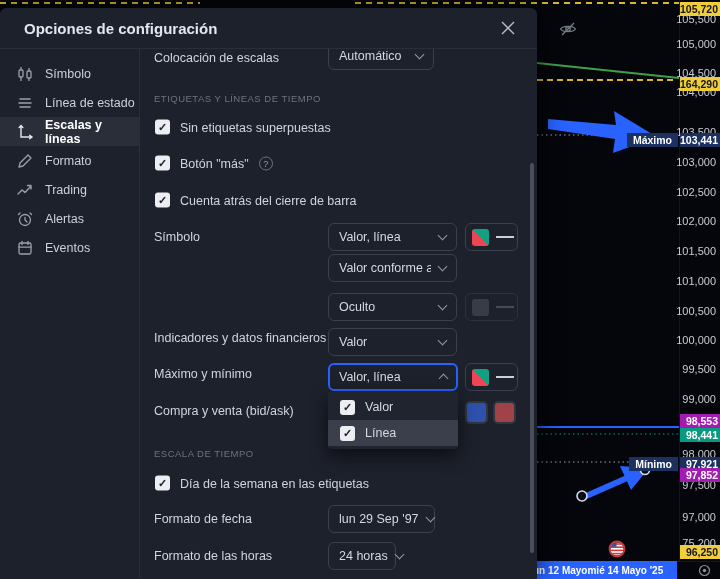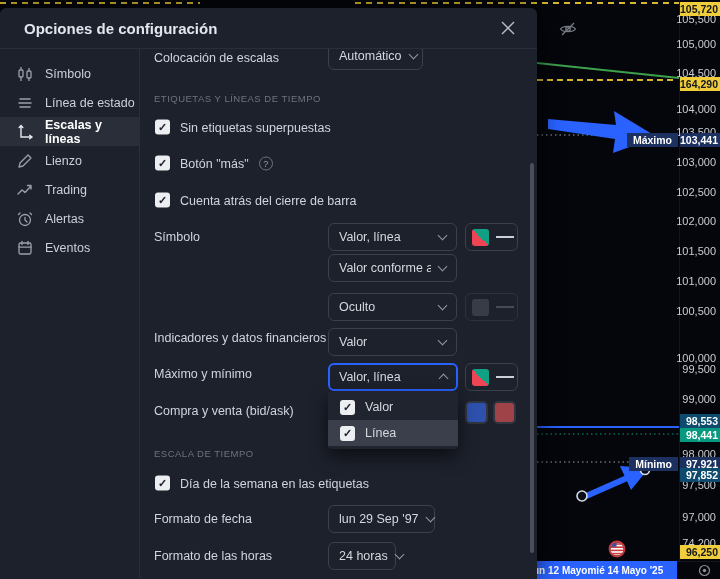--- a/index.html
+++ b/index.html
@@ -12,21 +12,21 @@
   
   .chart-layer { position:absolute; inset:0; }
   .dash-top { position:absolute; top:2px; height:2px;
     background:repeating-linear-gradient(90deg,#d8b72f 0 6px,transparent 6px 11px); }
   .price-scale { position:absolute; left:679px; top:0; width:41px; height:561px;
     background:#04060b; border-left:1px solid #12161f; }
   .tick { position:absolute; right:4px; font-size:11px; color:#c9ccd3; line-height:12px; }
   .plabel { position:absolute; left:0; width:41px; height:14px; font-size:10.5px; font-weight:bold;
     display:flex; align-items:center; justify-content:flex-end; padding-right:3px; }
   .plabel.yellow { background:#f0cd3a; color:#14171e; }
-  .plabel.blue   { background:#0c4a6e; color:#fff; }
+  .plabel.blue   { background:#a21caf; color:#fff; }
   .plabel.green  { background:#089981; color:#fff; }
   .plabel.navy   { background:#1c3160; color:#fff; }
   .pbadge { position:absolute; right:42px; height:14px; background:#1c3160; color:#fff;
     font-size:10.5px; font-weight:bold; padding:0 6px; display:flex; align-items:center; }
   .chart-svg { position:absolute; left:537px; top:0; }
   .eye-off { position:absolute; left:559px; top:20px; }
   .flag { position:absolute; left:608px; top:540px; }
   .time-bar { position:absolute; left:537px; top:561px; width:140px; height:18px;
     background:#2962ff; color:#fff; font-size:10px; font-weight:bold;
     display:flex; align-items:center; overflow:hidden; }
@@ -110,35 +110,35 @@
   <svg class="eye-off" width="18" height="18" viewBox="0 0 18 18">
     <path d="M1.5 9c2.4-3.6 12.6-3.6 15 0-2.4 3.6-12.6 3.6-15 0Z" fill="none" stroke="#787d88" stroke-width="1.3"></path>
     <circle cx="9" cy="9" r="2.2" fill="none" stroke="#787d88" stroke-width="1.3"></circle>
     <line x1="3" y1="15" x2="15" y2="3" stroke="#787d88" stroke-width="1.3"></line>
   </svg>
 
   <div class="price-scale">
       <span class="tick" style="top: 13px;">105,500</span>
       <span class="tick" style="top: 38px;">105,000</span>
       <span class="tick" style="top: 67px;">104,500</span>
-      <span class="tick" style="top: 103px;">104,000</span>
+      <span class="tick" style="top: 86px;">104,000</span>
       <span class="tick" style="top: 126px;">103,500</span>
       <span class="tick" style="top: 156px;">103,000</span>
       <span class="tick" style="top: 186px;">102,500</span>
       <span class="tick" style="top: 215px;">102,000</span>
       <span class="tick" style="top: 245px;">101,500</span>
       <span class="tick" style="top: 275px;">101,000</span>
       <span class="tick" style="top: 305px;">100,500</span>
-      <span class="tick" style="top: 352px;">100,000</span>
+      <span class="tick" style="top: 334px;">100,000</span>
       <span class="tick" style="top: 363px;">99,500</span>
       <span class="tick" style="top: 393px;">99,000</span>
       <span class="tick" style="top: 448px;">98,000</span>
       <span class="tick" style="top: 479px;">97,500</span>
       <span class="tick" style="top: 511px;">97,000</span>
-      <span class="tick" style="top: 537px;">74,200</span>
+      <span class="tick" style="top: 537px;">75,200</span>
       <div class="plabel yellow" style="top: 2px;">105,720</div>
       <div class="plabel yellow" style="top: 77px;">164,290</div>
       <div class="pbadge" style="top: 133px;">Máximo</div>
       <div class="plabel navy" style="top: 133px;">103,441</div>
       <div class="plabel blue" style="top: 414px;">98,553</div>
       <div class="plabel green" style="top: 428px;">98,441</div>
       <div class="pbadge" style="top: 457px;">Mínimo</div>
       <div class="plabel navy" style="top: 457px;">97,921</div>
       <div class="plabel blue" style="top: 468px; padding-left: 27px;">97,852</div>
       <div class="plabel blue" style="top: 486px; margin-left: 44px;">97,398</div>
@@ -207,21 +207,21 @@
       <div class="side-item selected">
         <svg width="18" height="18" viewBox="0 0 18 18" fill="none" stroke-width="1.4" stroke-linecap="round">
           <path d="M5 3v11h11M3.2 4.5 5 2.5l1.8 2M13.7 12.2 16 14l-2.3 1.8"></path>
         </svg>
         <span>Escalas y líneas</span>
       </div>
       <div class="side-item">
         <svg width="18" height="18" viewBox="0 0 18 18" fill="none" stroke-width="1.3" stroke-linejoin="round">
           <path d="M3 15l1-4 8-8 3 3-8 8-4 1z"></path>
         </svg>
-        <span>Lienzo</span>
+        <span>Formato</span>
       </div>
       <div class="side-item">
         <svg width="18" height="18" viewBox="0 0 18 18" fill="none" stroke-width="1.4" stroke-linecap="round" stroke-linejoin="round">
           <path d="M2 13l4-4 3 2.5L15 5M11.5 4.5H15V8"></path>
         </svg>
         <span>Trading</span>
       </div>
       <div class="side-item">
         <svg width="18" height="18" viewBox="0 0 18 18" fill="none" stroke-width="1.3" stroke-linecap="round">
           <circle cx="9" cy="10" r="5.5"></circle>
@@ -234,21 +234,21 @@
           <rect x="3" y="4" width="12" height="11" rx="1.5"></rect>
             <path d="M6 2.5v3M12 2.5v3M3 8.2h12"></path>
         </svg>
         <span>Eventos</span>
       </div>
     </div>
 
     <div class="content">
 
       <span class="row-label" style="top:9px">Colocación de escalas</span>
-      <div class="select" style="top:-7px;width:95px">
+      <div class="select" style="top:-7px;width:106px">
         <span>Automático</span>
         <span class="chev"></span>
       </div>
 
       <span class="section-h" style="top:49px">ETIQUETAS Y LÍNEAS DE TIEMPO</span>
 
       <div class="check-row" style="top:78px">
         <span class="cbox"></span>
         <span class="check-label">Sin etiquetas superpuestas</span>
       </div>

